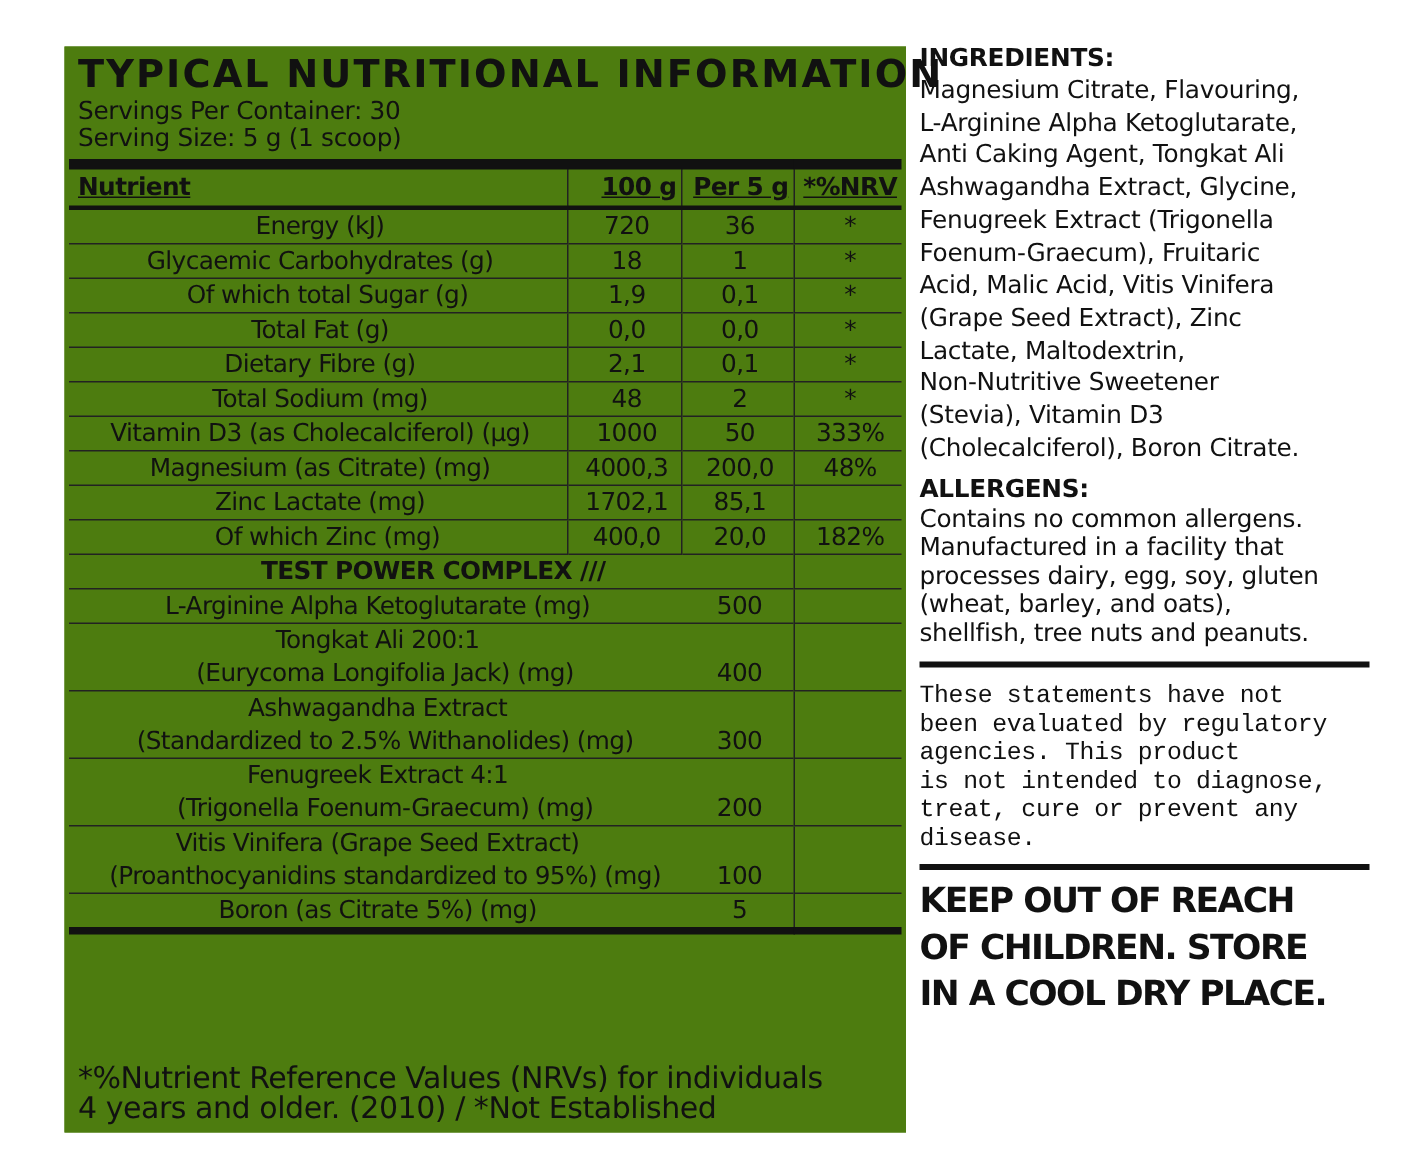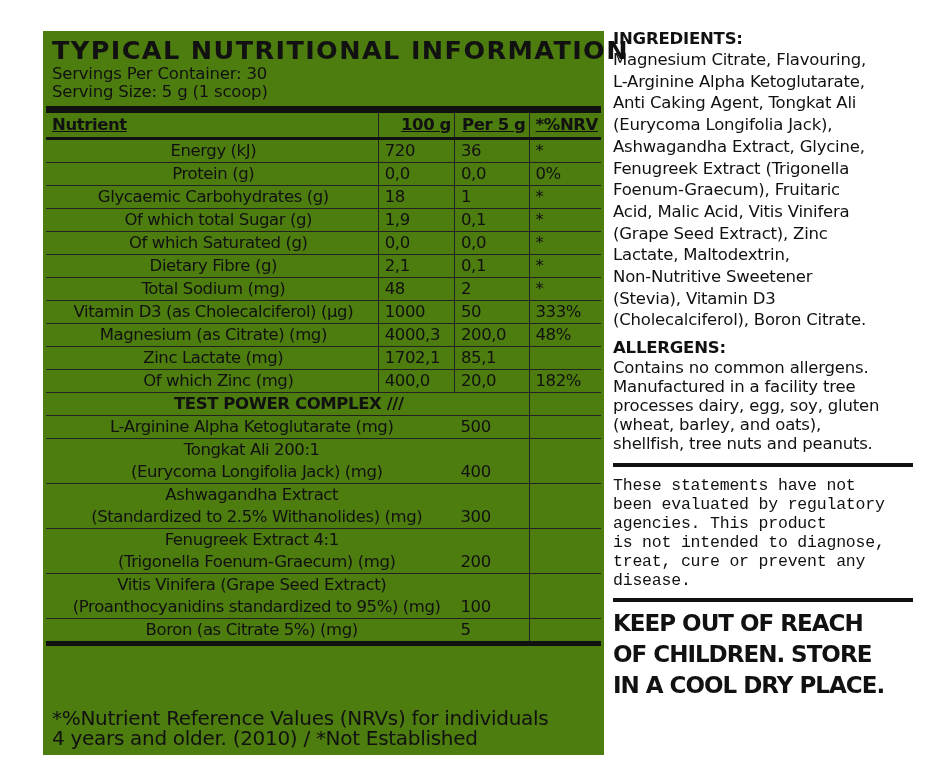--- a/index.html
+++ b/index.html
@@ -19,21 +19,21 @@
 
     table.nut {
       position: absolute; left: 0; top: 72px; width: 555px; border-collapse: collapse;
       font-size: 16.5px; letter-spacing: -0.4px;
     }
     table.nut td, table.nut th { padding: 0 3px 0 6px; line-height: 22px; white-space: nowrap; }
     table.nut thead tr { border-top: 7px solid #111; border-bottom: 3px solid #111; }
     table.nut th { text-align: left; font-weight: bold; height: 24px; text-decoration: underline; }
     table.nut th.num { text-align: right; }
     table.nut tbody tr { border-bottom: 1.5px solid #222; }
-    table.nut td.num { text-align: left; }
+    table.nut td.num { text-align: center; }
     .c1 { width: 335px; text-align: center; }
     .c2 { width: 72px; border-left: 1.5px solid #222; }
     .c3 { width: 66px; border-left: 1.5px solid #222; }
     .c4 { width: 60px; border-left: 1.5px solid #222; }
     .sub { padding-left: 16px !important; }
     .bold-row td.c1 { font-weight: bold; margin-top: 16px; }
     tr.two td { vertical-align: bottom; }
     .line2 { display: block; padding-left: 10px; }
     tr.last { border-bottom: 5px solid #111 !important; }
     .foot { position: absolute; left: 6px; top: 674px; font-size: 20px; line-height: 20px; letter-spacing: -0.3px; white-space: nowrap; }
@@ -63,39 +63,33 @@
       </tr>
     </thead>
     <tbody>
       <tr>
         <td class="c1">Energy (kJ)</td>
         <td class="c2 num">720</td>
         <td class="c3 num">36</td>
         <td class="c4 num">*</td>
       </tr>
       <tr>
-        <td class="c1">Protein (g)</td>
-        <td class="c2 num">0,0</td>
-        <td class="c3 num">0,0</td>
-        <td class="c4 num">0%</td>
-      </tr>
-      <tr>
         <td class="c1">Glycaemic Carbohydrates (g)</td>
         <td class="c2 num">18</td>
         <td class="c3 num">1</td>
         <td class="c4 num">*</td>
       </tr>
       <tr>
         <td class="c1 sub">Of which total Sugar (g)</td>
         <td class="c2 num">1,9</td>
         <td class="c3 num">0,1</td>
         <td class="c4 num">*</td>
       </tr>
       <tr>
-        <td class="c1 sub">Of which Saturated (g)</td>
+        <td class="c1">Total Fat (g)</td>
         <td class="c2 num">0,0</td>
         <td class="c3 num">0,0</td>
         <td class="c4 num">*</td>
       </tr>
       <tr>
         <td class="c1">Dietary Fibre (g)</td>
         <td class="c2 num">2,1</td>
         <td class="c3 num">0,1</td>
         <td class="c4 num">*</td>
       </tr>
@@ -173,38 +167,37 @@
   </div>
 </div>
 
 <div class="right">
   <section>
     <div class="hdr">INGREDIENTS:</div>
     <div class="body-txt">
       <div>Magnesium Citrate, Flavouring,</div>
       <div>L-Arginine Alpha Ketoglutarate,</div>
       <div>Anti Caking Agent, Tongkat Ali</div>
-      <div>(Eurycoma Longifolia Jack),</div>
       <div>Ashwagandha Extract, Glycine,</div>
       <div>Fenugreek Extract (Trigonella</div>
       <div>Foenum-Graecum), Fruitaric</div>
       <div>Acid, Malic Acid, Vitis Vinifera</div>
       <div>(Grape Seed Extract), Zinc</div>
       <div>Lactate, Maltodextrin,</div>
       <div>Non-Nutritive Sweetener</div>
       <div>(Stevia), Vitamin D3</div>
       <div>(Cholecalciferol),  Boron Citrate.</div>
     </div>
   </section>
 
   <section style="margin-top:6px;">
     <div class="hdr">ALLERGENS:</div>
     <div class="allergen-txt">
       <div>Contains no common allergens.</div>
-      <div>Manufactured in a facility tree</div>
+      <div>Manufactured in a facility that</div>
       <div>processes dairy, egg, soy, gluten</div>
       <div>(wheat, barley, and oats),</div>
       <div>shellfish, tree nuts and peanuts.</div>
     </div>
   </section>
 
   <div class="rule" style="margin-top:10px;"></div>
 
   <section style="margin-top:9px;font-family:Liberation Mono, monospace;">
     <div class="allergen-txt">

